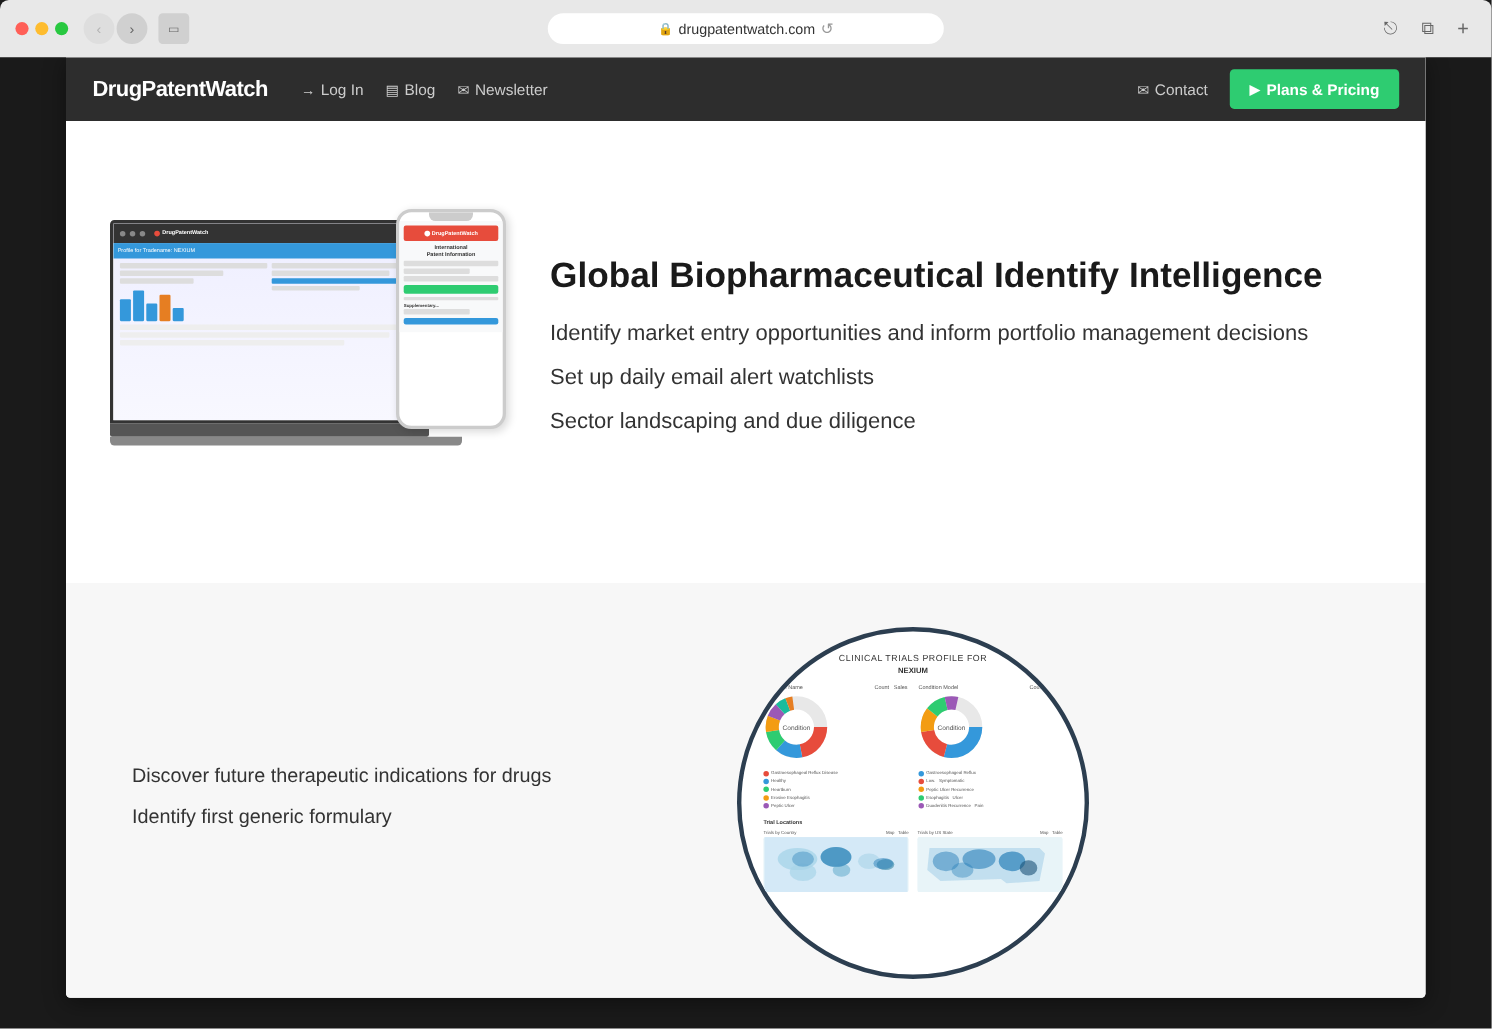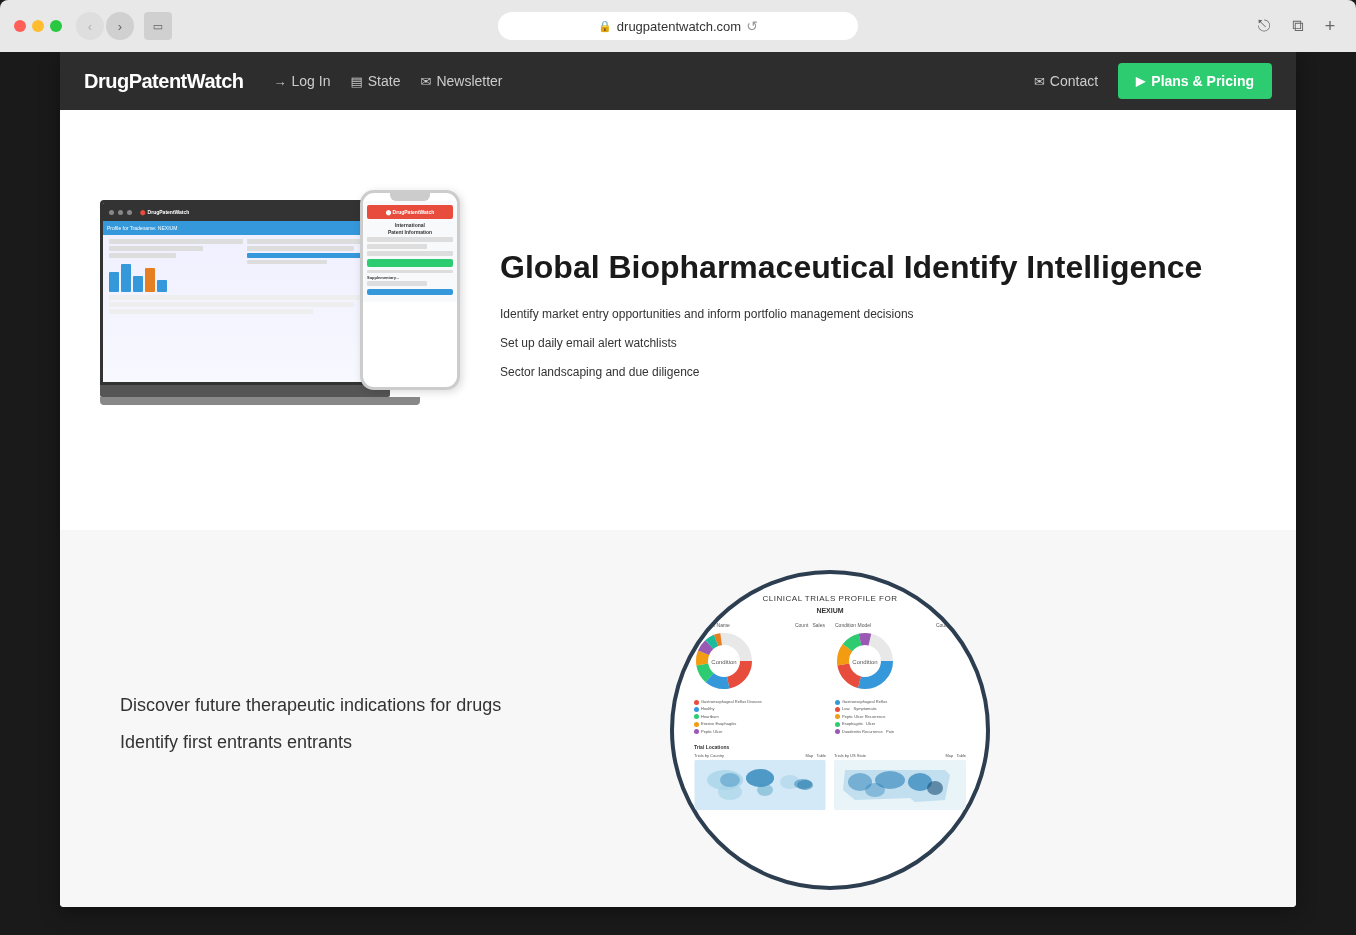--- a/index.html
+++ b/index.html
@@ -263,21 +263,21 @@
       font-size: 32px;
       font-weight: 900;
       color: #1a1a1a;
       line-height: 1.2;
       margin-bottom: 20px;
     }
     .hero-bullets {
       list-style: none;
     }
     .hero-bullets li {
-      font-size: 12px;
+      font-size: 20px;
       color: #333;
       margin-bottom: 12px;
       line-height: 1.4;
     }
 
     
     .forecast-section {
       display: flex;
       align-items: center;
       padding: 40px 40px 40px 60px;
@@ -470,21 +470,21 @@
 <div class="browser-window">
 
   <nav class="site-nav">
     <div class="site-logo">DrugPatentWatch</div>
     <div class="nav-link">
       <span style="font-size:13px;">→</span>
       <span>Log In</span>
     </div>
     <div class="nav-link">
       <span style="font-size:13px;">▤</span>
-      <span>State</span>
+      <span>Blog</span>
     </div>
     <div class="nav-link">
       <span style="font-size:13px;">✉</span>
       <span>Newsletter</span>
     </div>
     <div class="nav-spacer"></div>
     <div class="contact-link">
       <span style="font-size:13px;">✉</span>
       <span>Contact</span>
     </div>
@@ -572,21 +572,21 @@
         <li>Sector landscaping and due diligence</li>
       </ul>
     </div>
   </div>
 
   <div class="forecast-section">
 
     <div class="forecast-text">
       <ul class="forecast-bullets">
         <li>Discover future therapeutic indications for drugs</li>
-        <li>Identify first entrants entrants</li>
+        <li>Identify first generic formulary</li>
       </ul>
     </div>
 
     <div class="forecast-image-area">
       <div class="circle-container">
         <div class="circle-inner">
           <div class="ct-title">CLINICAL TRIALS PROFILE FOR</div>
           <div class="ct-subtitle">NEXIUM</div>
 
           <div class="ct-charts-row">

